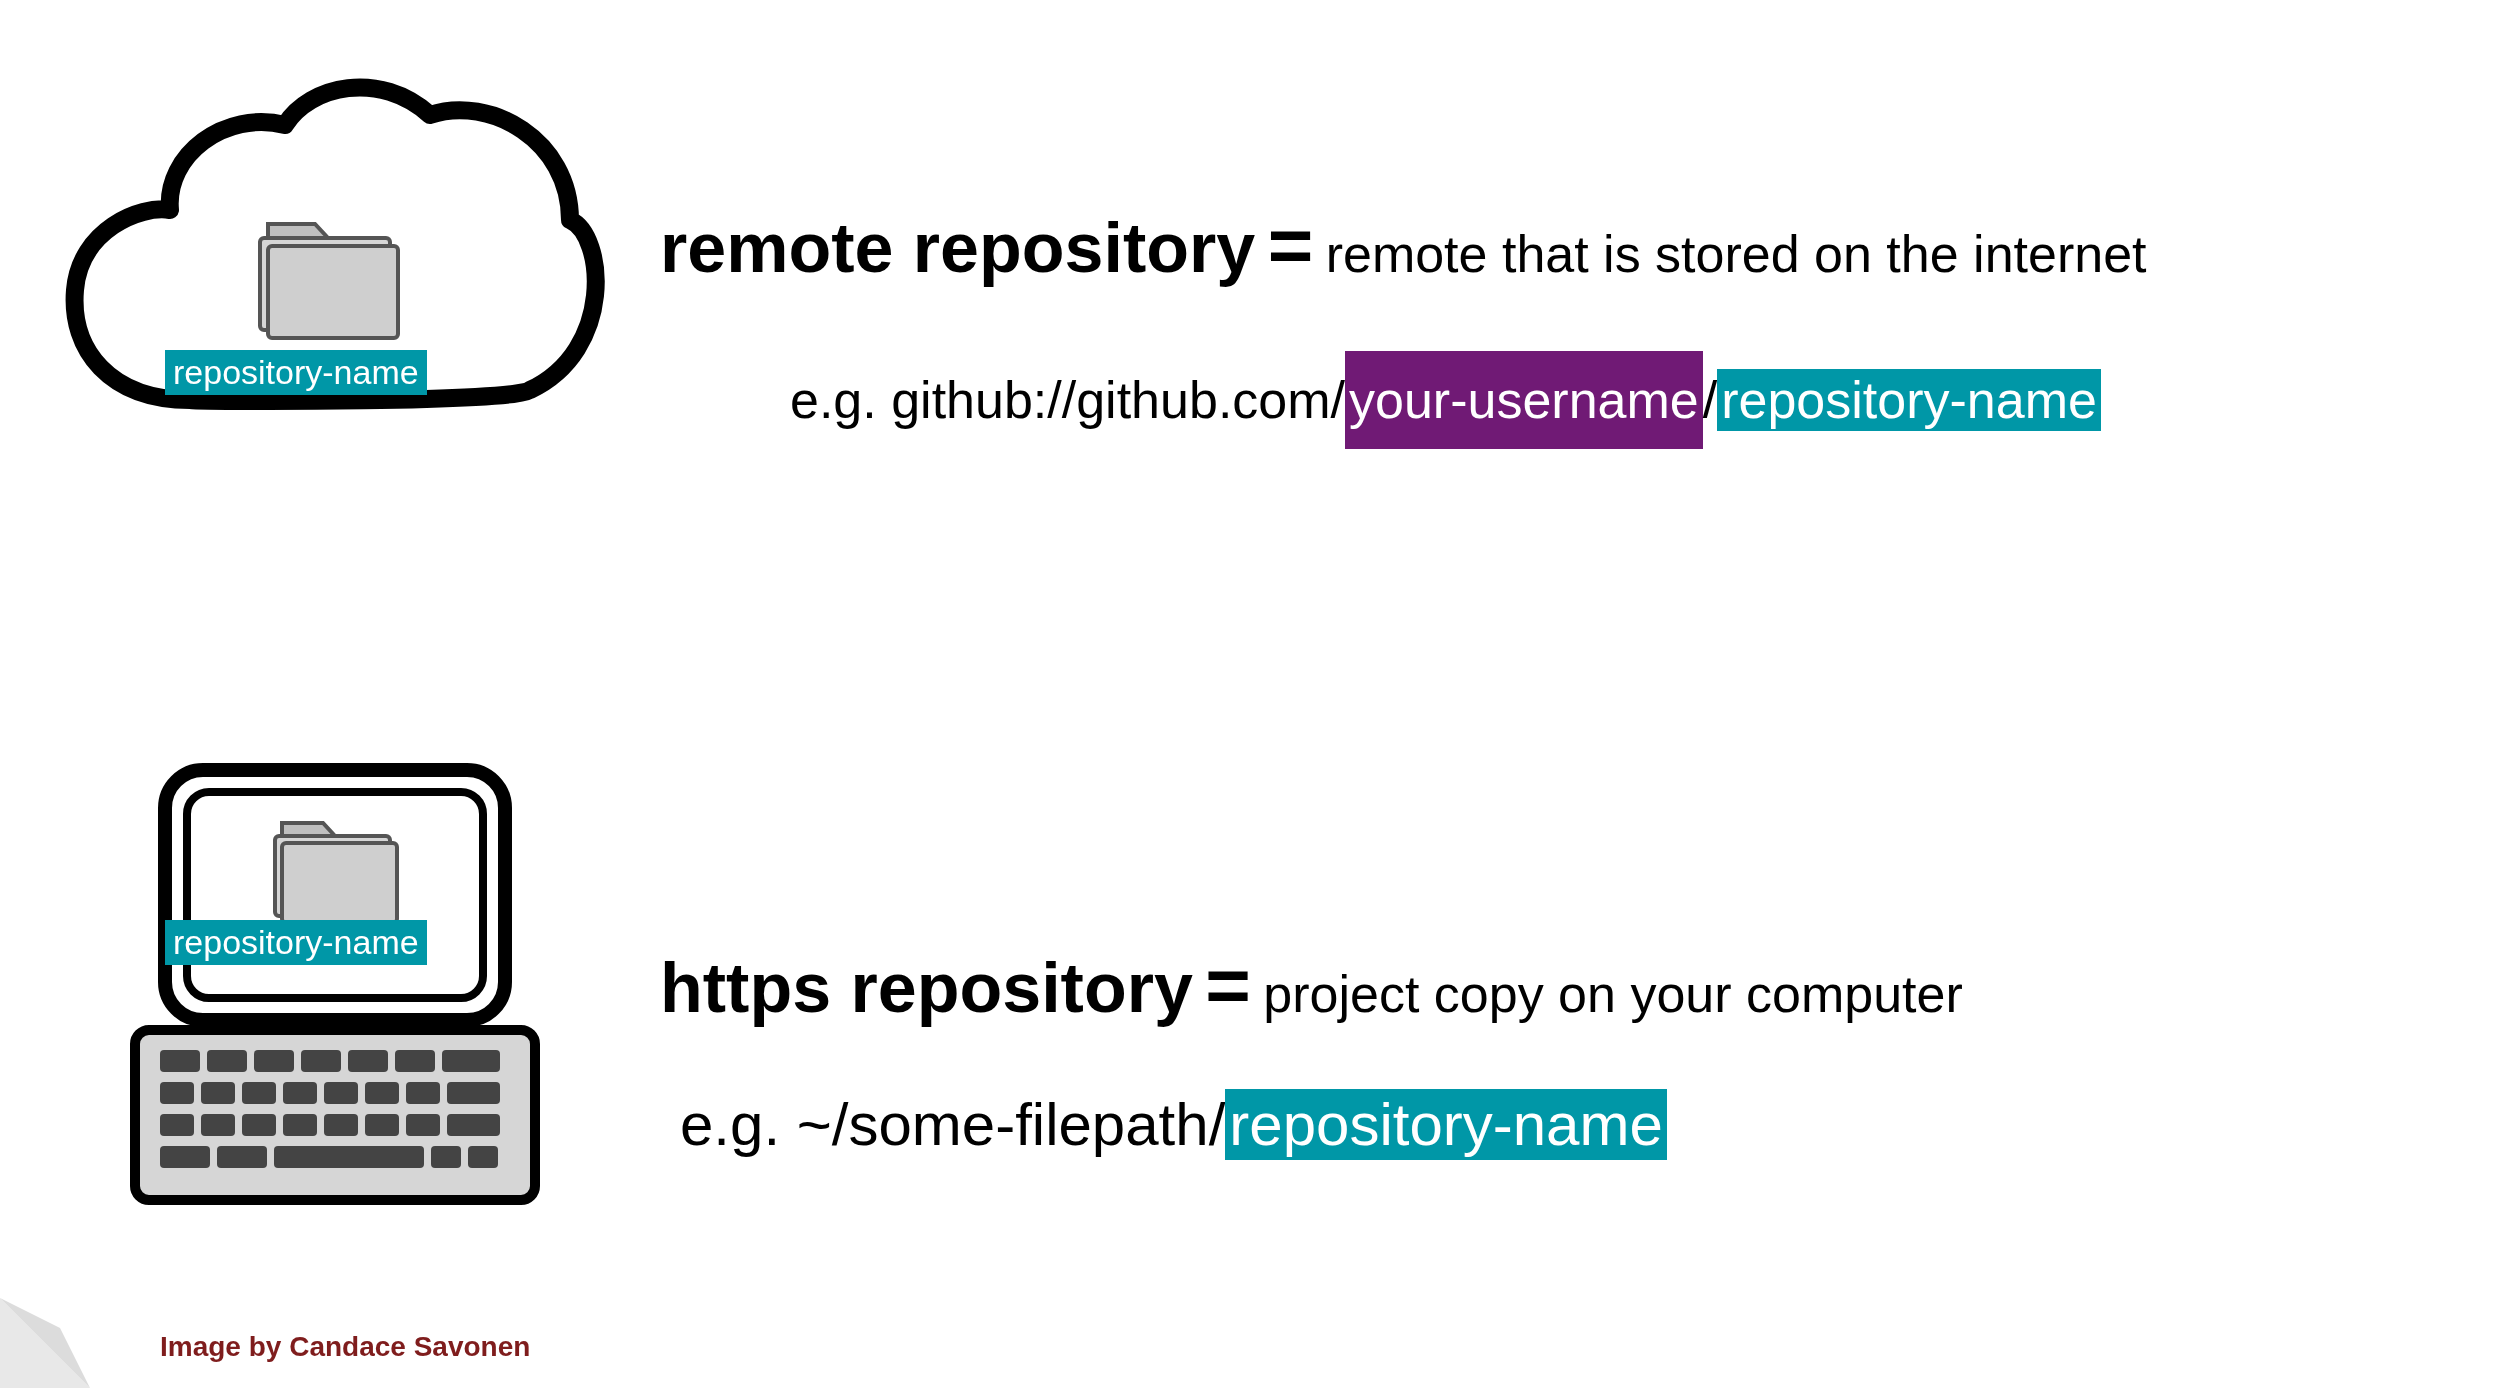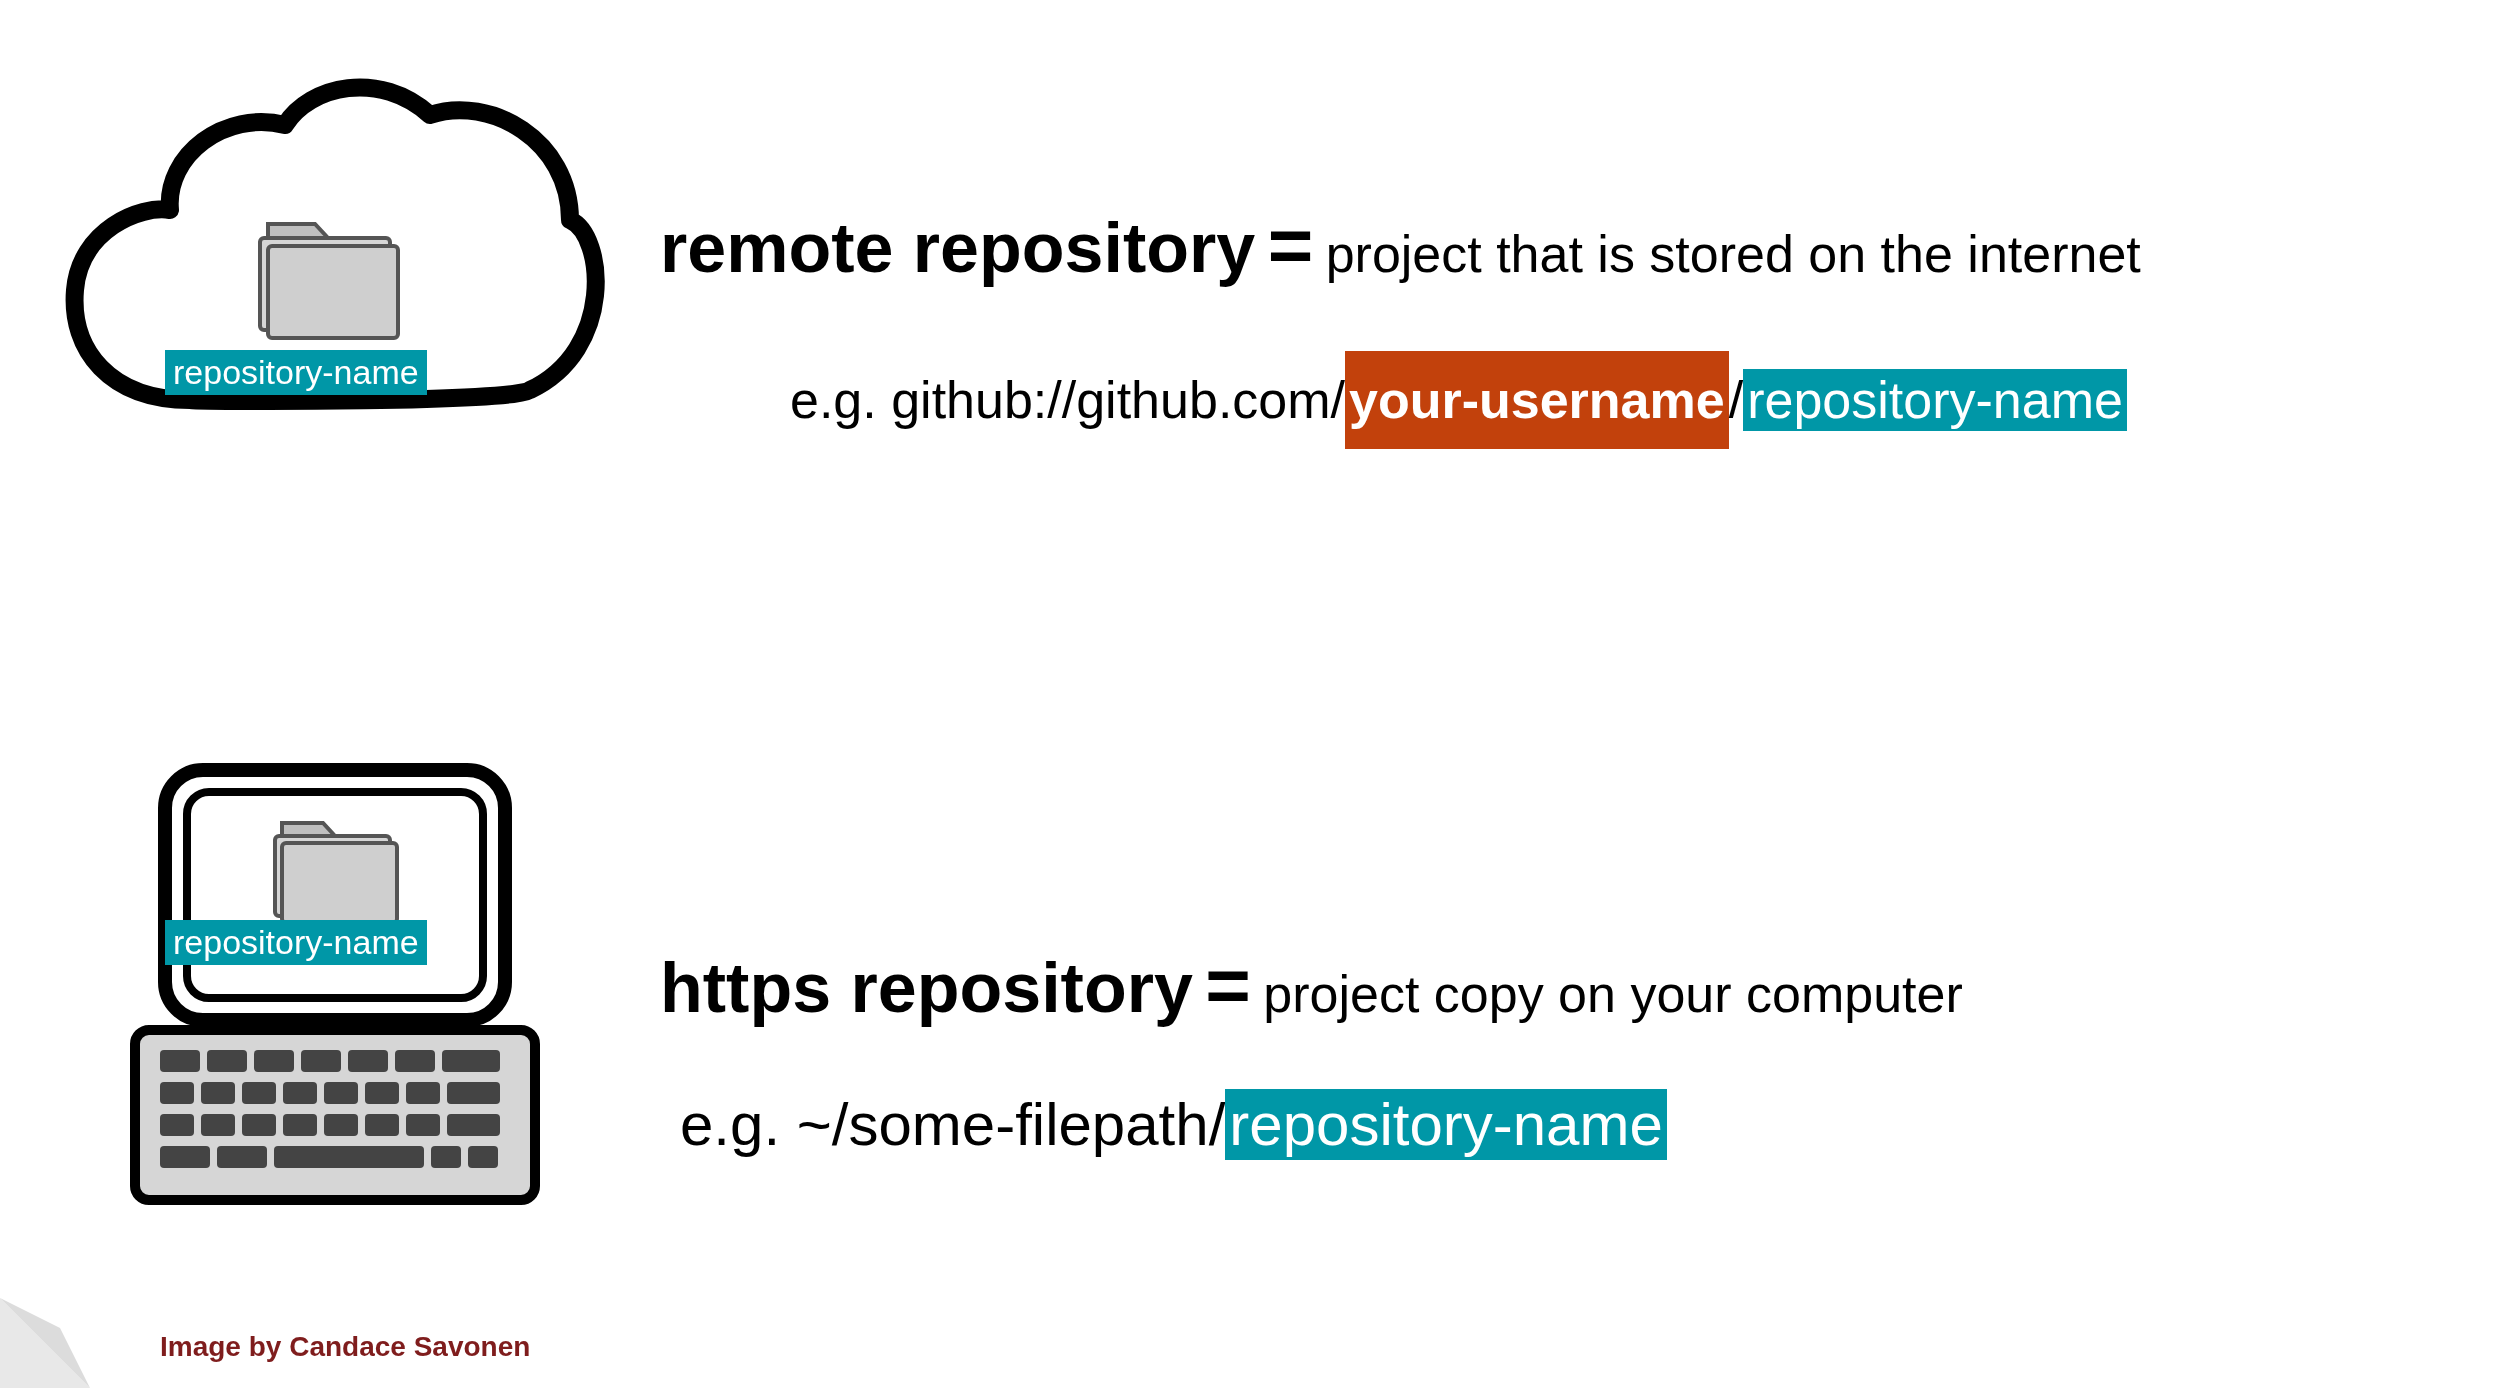--- a/index.html
+++ b/index.html
@@ -85,24 +85,23 @@
     }
     .local-example-row {
       position: absolute;
       left: 680px;
       top: 1090px;
       font-size: 60px;
       color: #000;
       white-space: nowrap;
     }
     .hl-blue {
-      background: #c2410c;
+      background: #701a75;
       color: #fff;
       padding: 20px 4px;
-      font-weight: bold;
     }
     .hl-teal {
       background: #0097a7;
       color: #fff;
       padding: 2px 4px;
     }
     .attribution {
       position: absolute;
       left: 160px;
       bottom: 25px;
@@ -140,21 +139,21 @@
     </g>
   </svg>
 </div>
 <div class="cloud-label-wrap">
   <span class="folder-badge">repository-name</span>
 </div>
 
 <div class="remote-title-row">
   <span class="term">remote repository</span>
   <span class="equals">=</span>
-  <span class="definition">project that is stored on the internet</span>
+  <span class="definition">remote that is stored on the internet</span>
 </div>
 
 <div class="remote-example-row">
   <span>e.g. github://github.com/</span><span class="hl-blue">your-username</span><span>/</span><span class="hl-teal">repository-name</span>
 </div>
 
 <div class="laptop-graphic">
   <svg viewBox="0 0 420 450">
 
     <rect x="40" y="10" width="340" height="250" rx="38" fill="#fff" stroke="#000" stroke-width="14"></rect>

